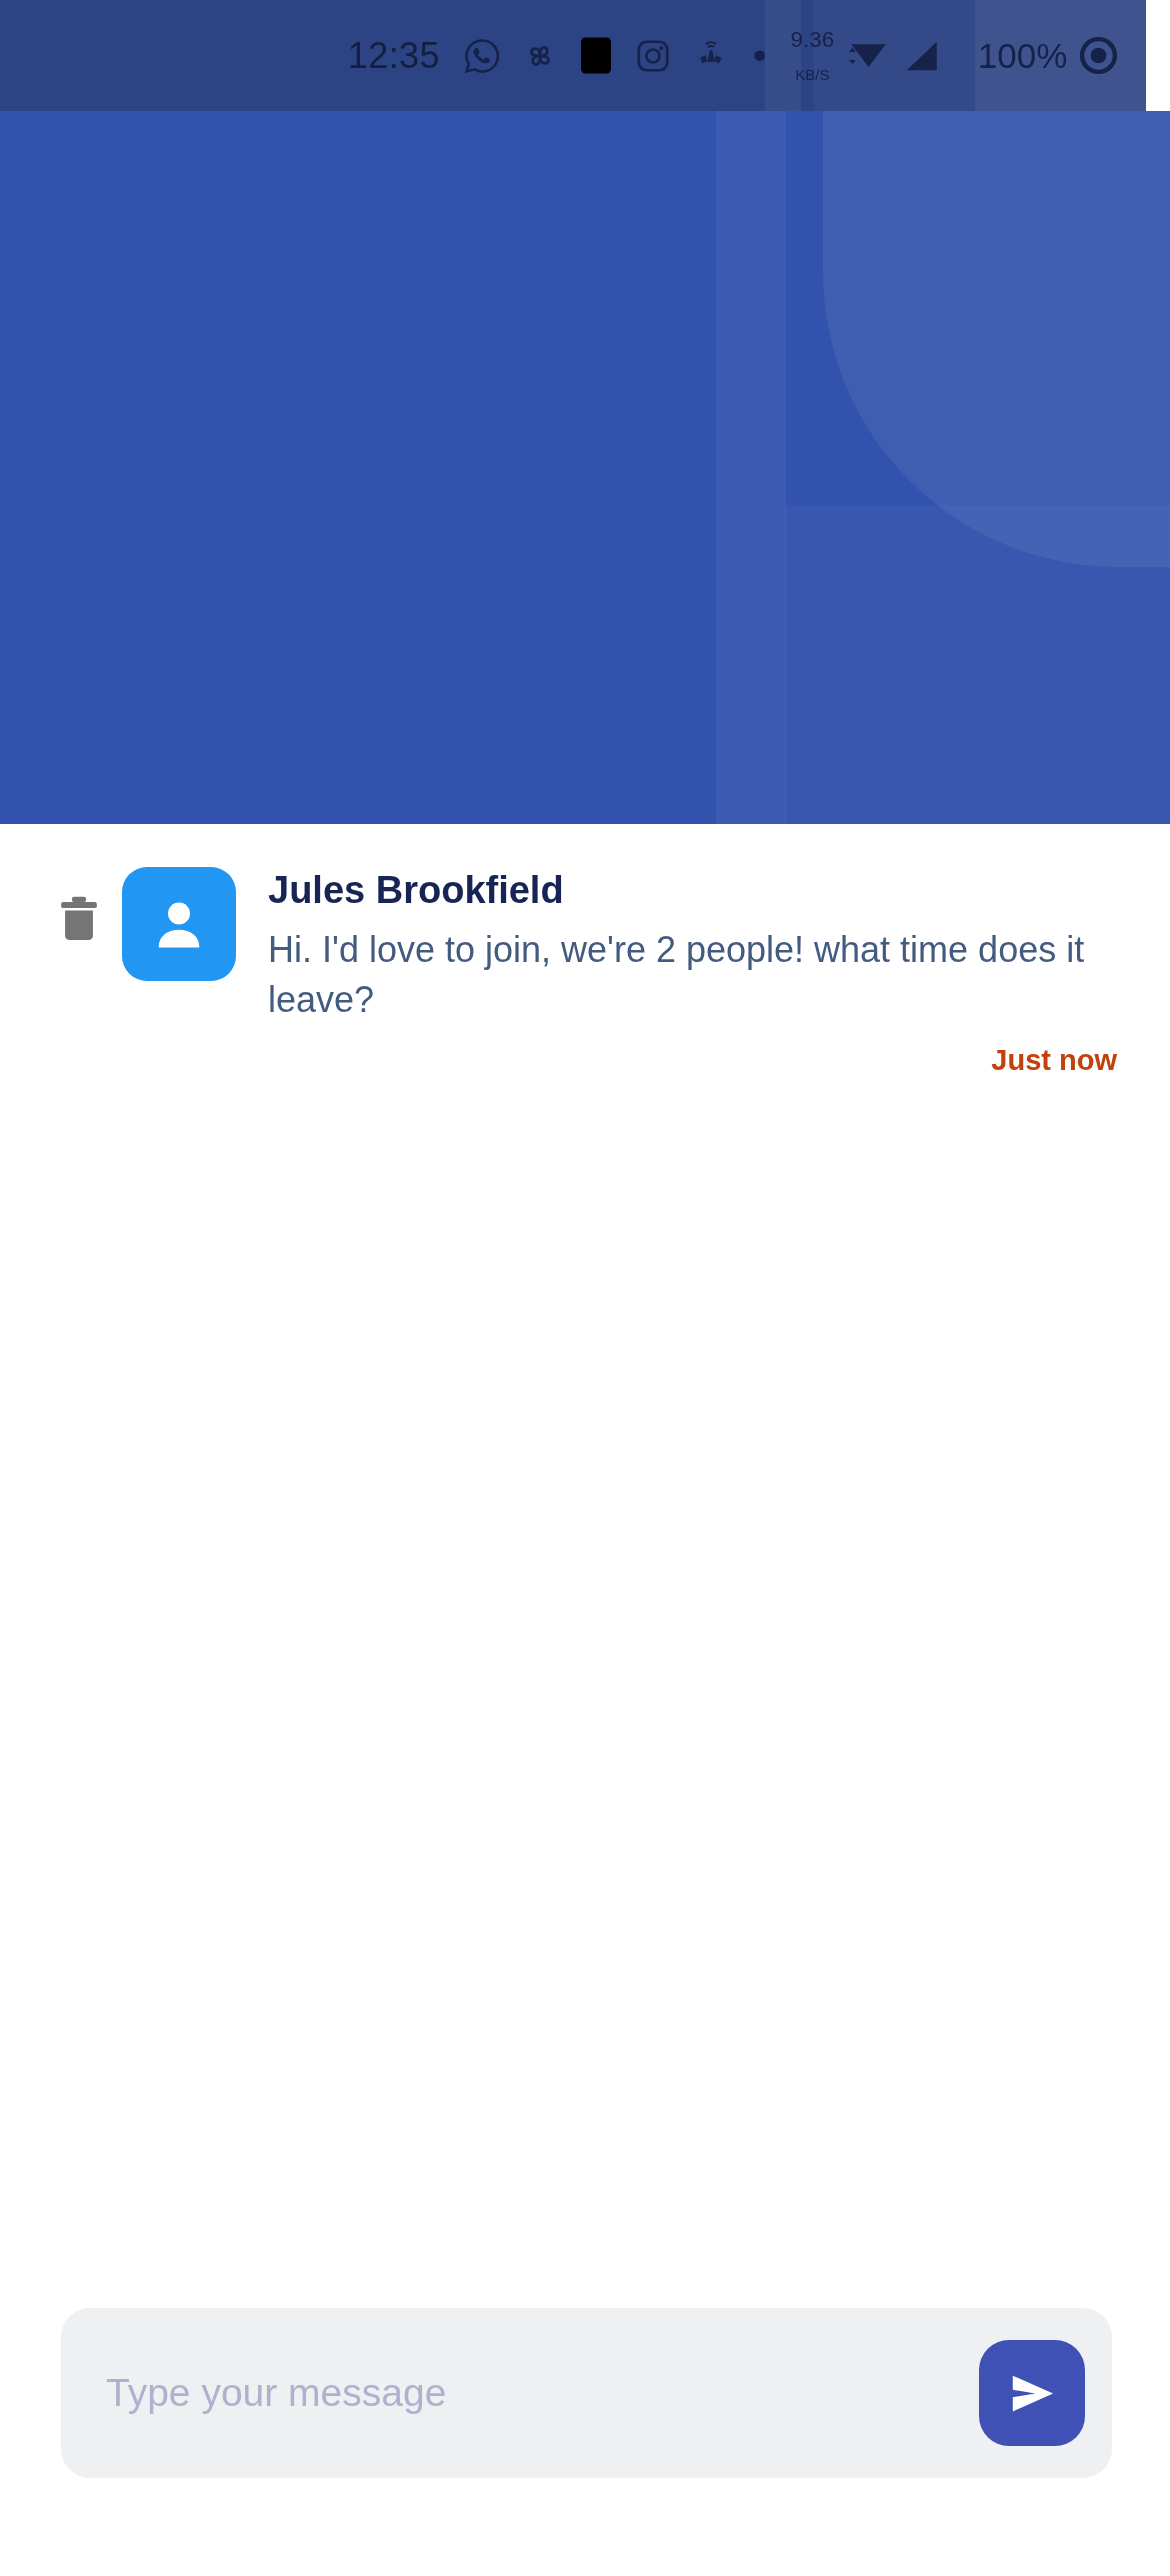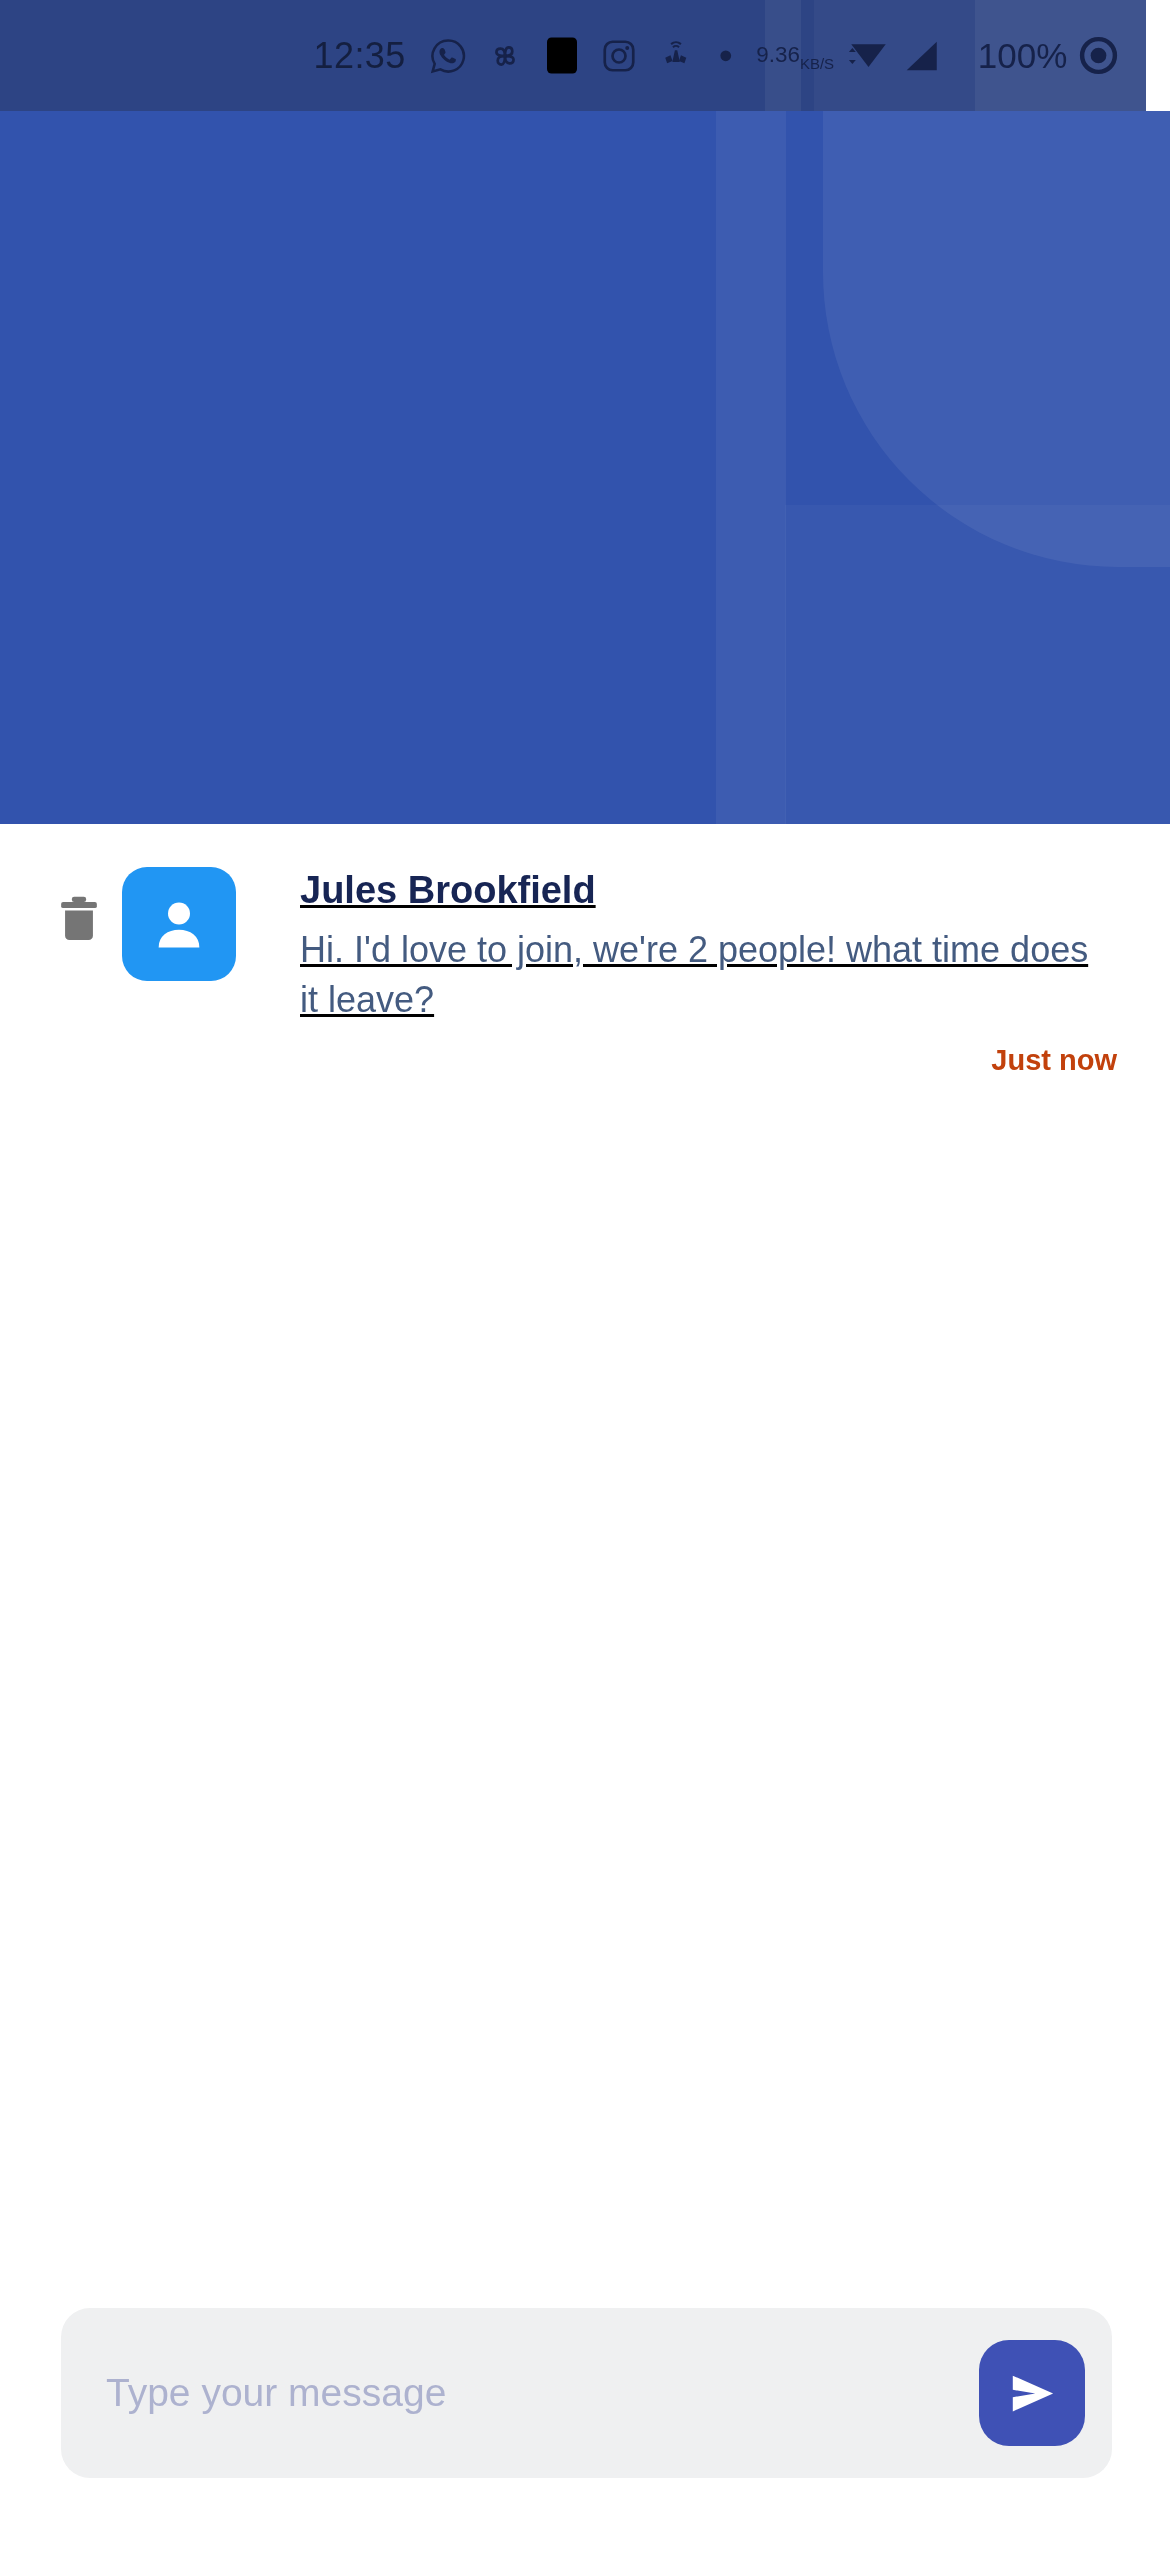--- a/index.html
+++ b/index.html
@@ -64,21 +64,21 @@
     font-family: "Liberation Sans", sans-serif;
   }
   .sb-icon {
     display: inline-flex;
     align-items: center;
     justify-content: center;
     margin-right: 19.7px;
   }
   .sb-netspeed {
     display: flex;
-    flex-direction: row;
+    flex-direction: column;
     align-items: center;
     line-height: 1;
     margin-right: 10.7px;
     color: #16224a;
   }
   .sb-netspeed .n1 { font-size: 22.4px; }
   .sb-netspeed .n2 { font-size: 15px; margin-top: 16px; }
   .sb-batt-text {
     color: #16224a;
     font-size: 35px;
@@ -185,23 +185,22 @@
     width: 114px; height: 114px;
     margin-left: 18px;
     background: #2196f3;
     border-radius: 25px;
     display: flex;
     align-items: center;
     justify-content: center;
   }
   .comment-body {
     flex: 1;
-    margin-left: 64px;
+    margin-left: 32px;
     padding-right: 13.4px;
-    text-decoration: underline;
   }
   .comment-author {
     color: #172554;
     font-size: 38px;
     font-weight: bold;
     line-height: 1.25;
     margin-bottom: 10.7px;
   }
   .comment-text {
     color: #445b80;

